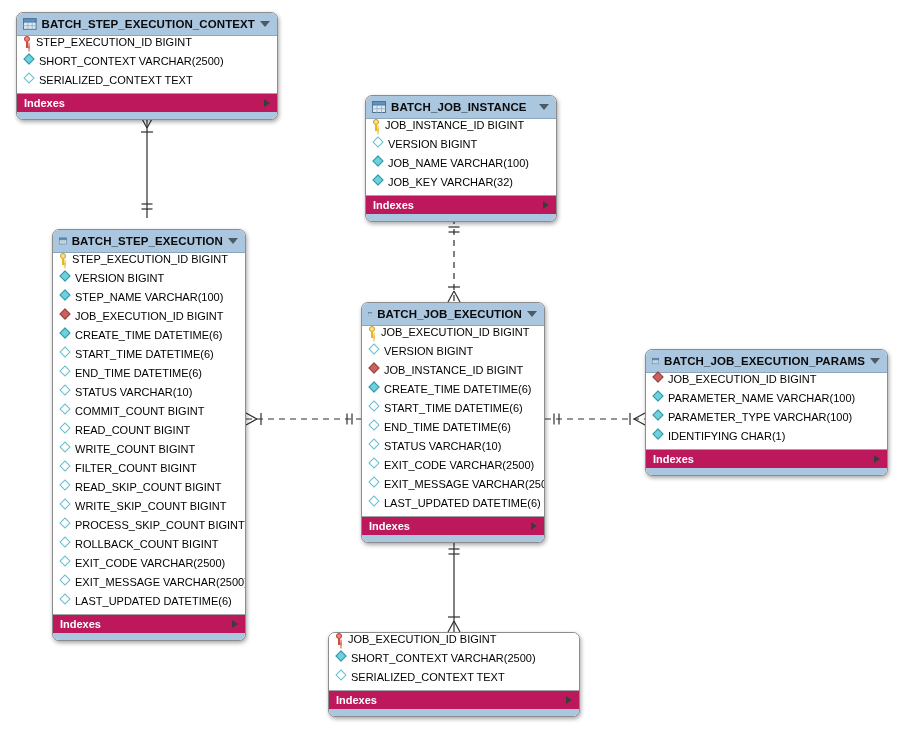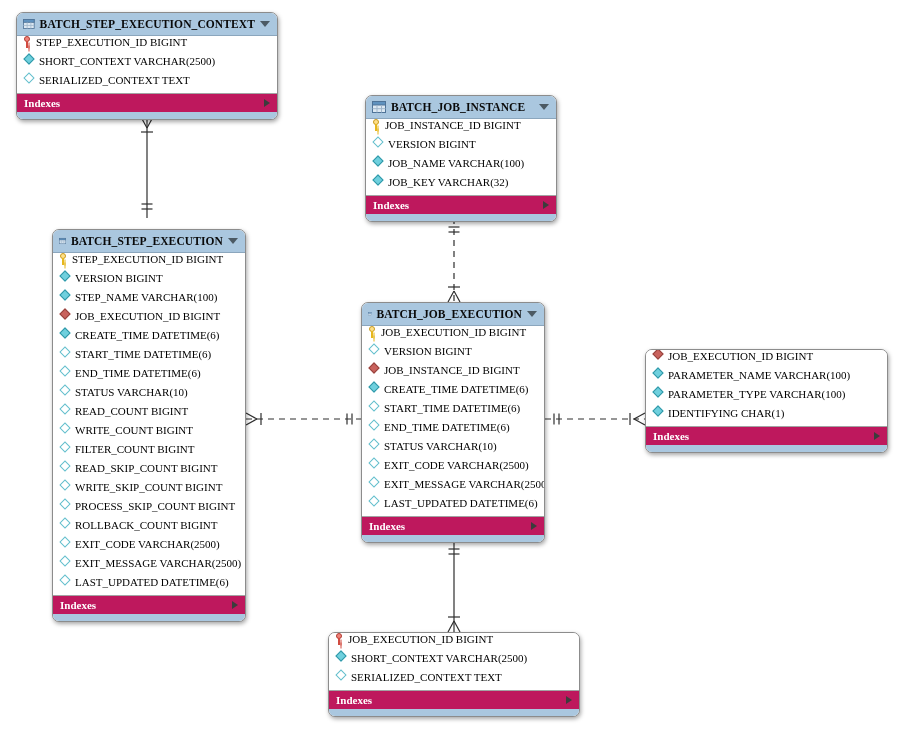--- a/index.html
+++ b/index.html
@@ -1,17 +1,17 @@
 <!DOCTYPE html>
 <html><head>
 <meta charset="utf-8">
 <style>
   html, body { margin:0; padding:0; background:#ffffff; }
   body { font-family:"Liberation Sans", sans-serif; }
-  #canvas { position:relative; width:902px; height:746px; background:#ffffff; overflow:hidden;font-family:Liberation Serif, serif; }
+  #canvas { position:relative; width:902px; height:746px; background:#ffffff; overflow:hidden; }
   #rel-layer { position:absolute; left:0; top:0; width:902px; height:746px; }
 
   .table-card {
     position:absolute; background:#ffffff;
     border:1px solid #8c8c8c; border-radius:7px;
     box-shadow:1px 2px 4px rgba(0,0,0,0.35);
     overflow:hidden; box-sizing:border-box;
   }
   .table-header {
     display:flex; align-items:center; height:22px;
@@ -214,20 +214,24 @@
         <div class="column-row">
     <span class="icon diamond d-nullable"></span>
     <span class="column-label">END_TIME DATETIME(6)</span>
   </div>
         <div class="column-row">
     <span class="icon diamond d-nullable"></span>
     <span class="column-label">STATUS VARCHAR(10)</span>
   </div>
         <div class="column-row">
     <span class="icon diamond d-nullable"></span>
+    <span class="column-label">COMMIT_COUNT BIGINT</span>
+  </div>
+        <div class="column-row">
+    <span class="icon diamond d-nullable"></span>
     <span class="column-label">READ_COUNT BIGINT</span>
   </div>
         <div class="column-row">
     <span class="icon diamond d-nullable"></span>
     <span class="column-label">WRITE_COUNT BIGINT</span>
   </div>
         <div class="column-row">
     <span class="icon diamond d-nullable"></span>
     <span class="column-label">FILTER_COUNT BIGINT</span>
   </div>
@@ -320,20 +324,31 @@
     <span class="column-label">LAST_UPDATED DATETIME(6)</span>
   </div>
       </div>
     <div class="indexes-bar">
       <span>Indexes</span>
       <span class="expand-arrow"></span>
     </div>
     <div class="bottom-strip"></div>
   </div>
     <div class="table-card" style="left: 645px; top: 349px; width: 243px;">
+    <div class="table-header">
+      <svg width="14" height="12" viewBox="0 0 14 12">
+        <rect x="0.5" y="0.5" width="13" height="11" fill="#dce8f2" stroke="#4f7397"></rect>
+        <rect x="0.5" y="0.5" width="13" height="3.5" fill="#5f92bf" stroke="#4f7397"></rect>
+        <line x1="0.5" y1="7.7" x2="13.5" y2="7.7" stroke="#9fb6cb"></line>
+        <line x1="5" y1="4" x2="5" y2="11.5" stroke="#9fb6cb"></line>
+        <line x1="9.5" y1="4" x2="9.5" y2="11.5" stroke="#9fb6cb"></line>
+      </svg>
+      <span class="table-title">BATCH_JOB_EXECUTION_PARAMS</span>
+      <span class="collapse-arrow"></span>
+    </div>
     <div class="table-body">
         <div class="column-row">
     <span class="icon diamond d-fk"></span>
     <span class="column-label">JOB_EXECUTION_ID BIGINT</span>
   </div>
         <div class="column-row">
     <span class="icon diamond d-notnull"></span>
     <span class="column-label">PARAMETER_NAME VARCHAR(100)</span>
   </div>
         <div class="column-row">

